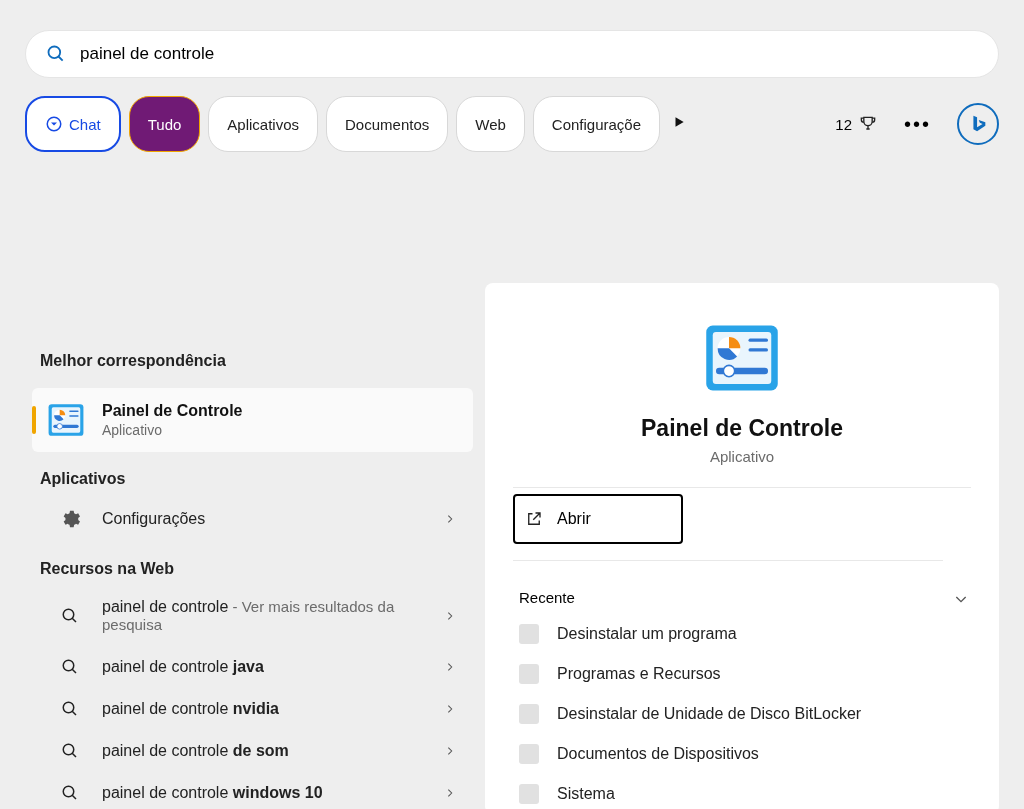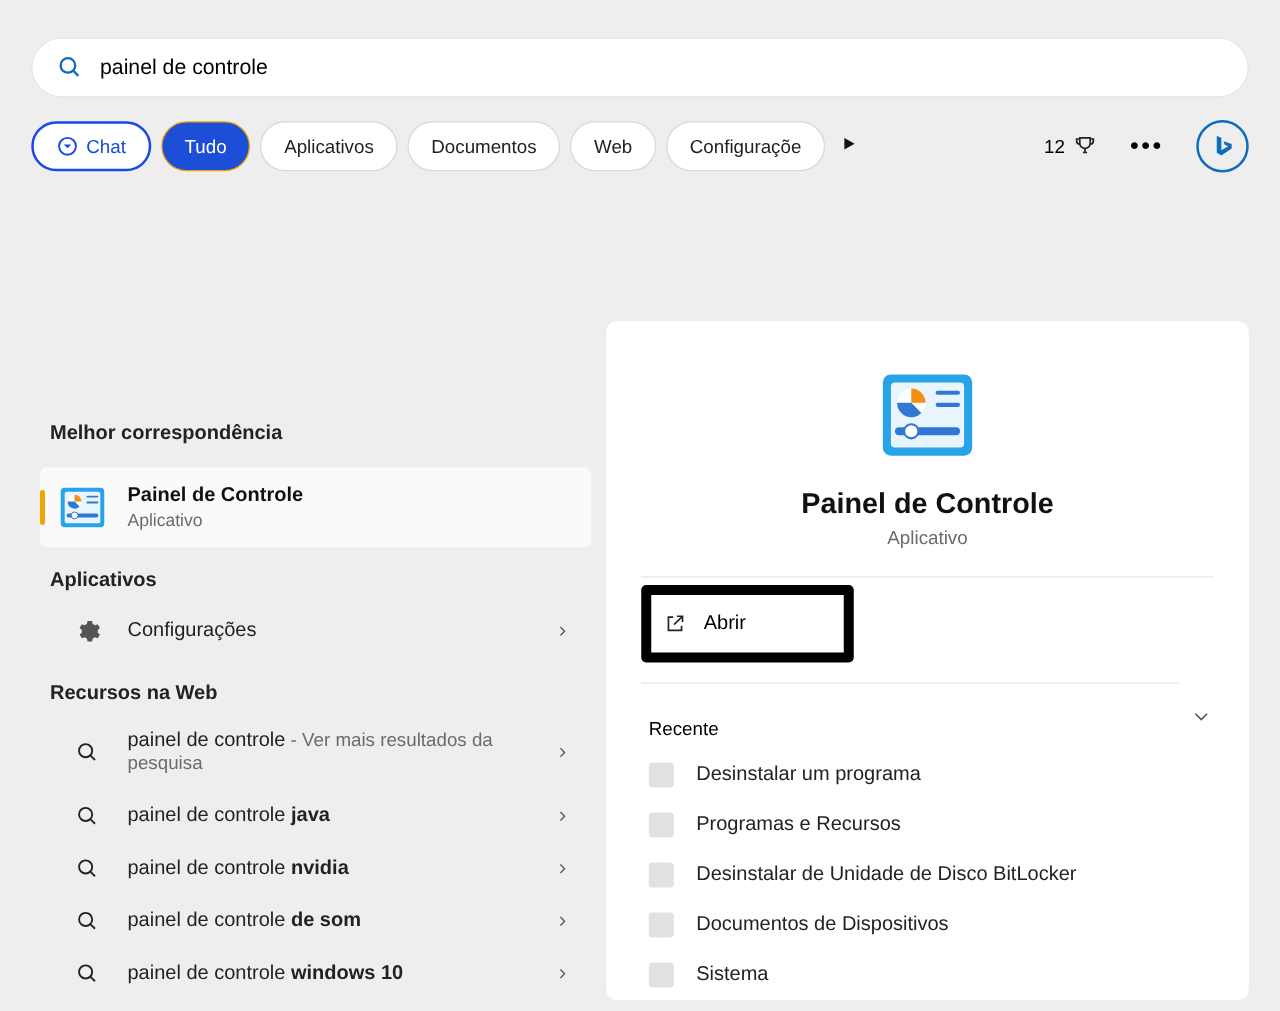--- a/index.html
+++ b/index.html
@@ -3,23 +3,23 @@
 <meta charset="utf-8">
 <style>
   * { box-sizing: border-box; margin: 0; padding: 0; font-family: "Segoe UI", -apple-system, sans-serif; }
   body { background: #eeeeee; width: 1024px; height: 809px; overflow: hidden; }
 
   .searchbar { display:flex; align-items:center; background:#fff; border-radius:26px; height:48px; margin:30px 25px 0 25px; padding:0 20px; border:1px solid #e5e5e5; }
   .searchbar svg { flex:0 0 auto; }
   .searchbar input { border:none; outline:none; font-size:17px; margin-left:14px; flex:1; background:transparent; }
 
   .tabrow { display:flex; align-items:center; margin:18px 25px 0 25px; gap:8px; }
-  .pill { display:inline-flex; align-items:center; gap:6px; height:40px; padding:0 18px; border-radius:20px; background:#fff; border:1px solid #d8d8d8; font-size:15px; cursor:pointer; color:#222; white-space:nowrap; }
+  .pill { display:inline-flex; align-items:center; gap:6px; height:56px; padding:0 18px; border-radius:20px; background:#fff; border:1px solid #d8d8d8; font-size:15px; cursor:pointer; color:#222; white-space:nowrap; }
   .pill.chat { border:2px solid #174ae4; color:#174ae4; font-weight:500; }
-  .pill.active { background:#1d4ed8; border-color:#f0a500; color:#fff; font-weight:500; }
+  .pill.active { background:#701a75; border-color:#f0a500; color:#fff; font-weight:500; }
   .tab-scroll-right { margin-left:4px; cursor:pointer; }
   .spacer { flex:1; }
   .points { display:flex; align-items:center; gap:6px; font-size:15px; }
   .more-icon { font-size:20px; letter-spacing:2px; margin:0 18px; cursor:pointer; }
   .bing-logo-outer { width:42px; height:42px; border-radius:50%; border:2px solid #0f6cbd; display:flex; align-items:center; justify-content:center; }
 
   .columns { display:flex; margin-top:22px; padding:0 25px 0 18px; gap:12px; height:640px;align-items:flex-end; }
   .leftcol { width:455px; }
   .rightcol { flex:1; background:#fff; border-radius:8px; padding:26px 28px 0 28px; position:relative; }
 
@@ -37,21 +37,21 @@
   .li-text { flex:1; font-size:16px; color:#222; }
   .li-text b { font-weight:600; }
   .li-sub { font-size:15px; color:#6b6b6b; }
   .chev { color:#555; }
 
   .detail-icon { display:flex; justify-content:center; margin-top:10px; }
   .detail-title { text-align:center; font-size:23px; font-weight:600; margin-top:18px; color:#111; }
   .detail-sub { text-align:center; font-size:15px; color:#6b6b6b; margin-top:6px; }
   .hr { border:none; border-top:1px solid #e8e8e8; margin:22px 0 0 0; }
 
-  .open-row { display:flex; align-items:center; padding:14px 10px; margin-top:6px; border:8px solid #000000; border-radius:4px; width:170px; cursor:pointer; font-size:16px; }
+  .open-row { display:flex; align-items:center; padding:14px 10px; margin-top:6px; border:2px solid #000000; border-radius:4px; width:170px; cursor:pointer; font-size:16px; }
   .open-row svg { margin-right:14px; }
   .expand-caret { position:absolute; right:30px; top:308px; cursor:pointer; color:#555; }
 
   .recent-label { font-size:15px; color:#000000; margin:28px 0 8px 6px; }
   .recent-item { display:flex; align-items:center; padding:10px 6px; cursor:pointer; font-size:16px; color:#222; }
   .recent-item .sq { width:20px; height:20px; background:#e1e1e1; border-radius:3px; margin-right:18px; }
 
   .pill.settings { max-width:130px; overflow:hidden; }
 </style>
 </head>

